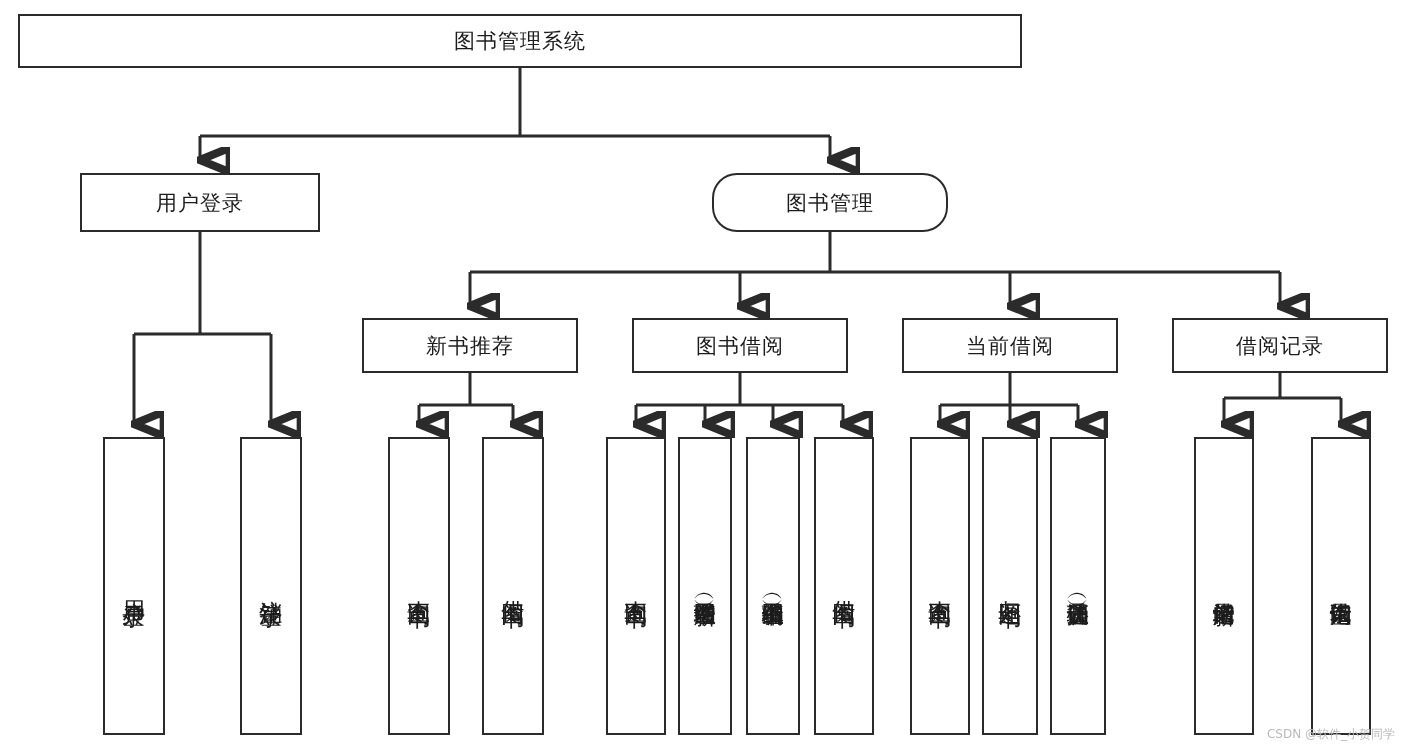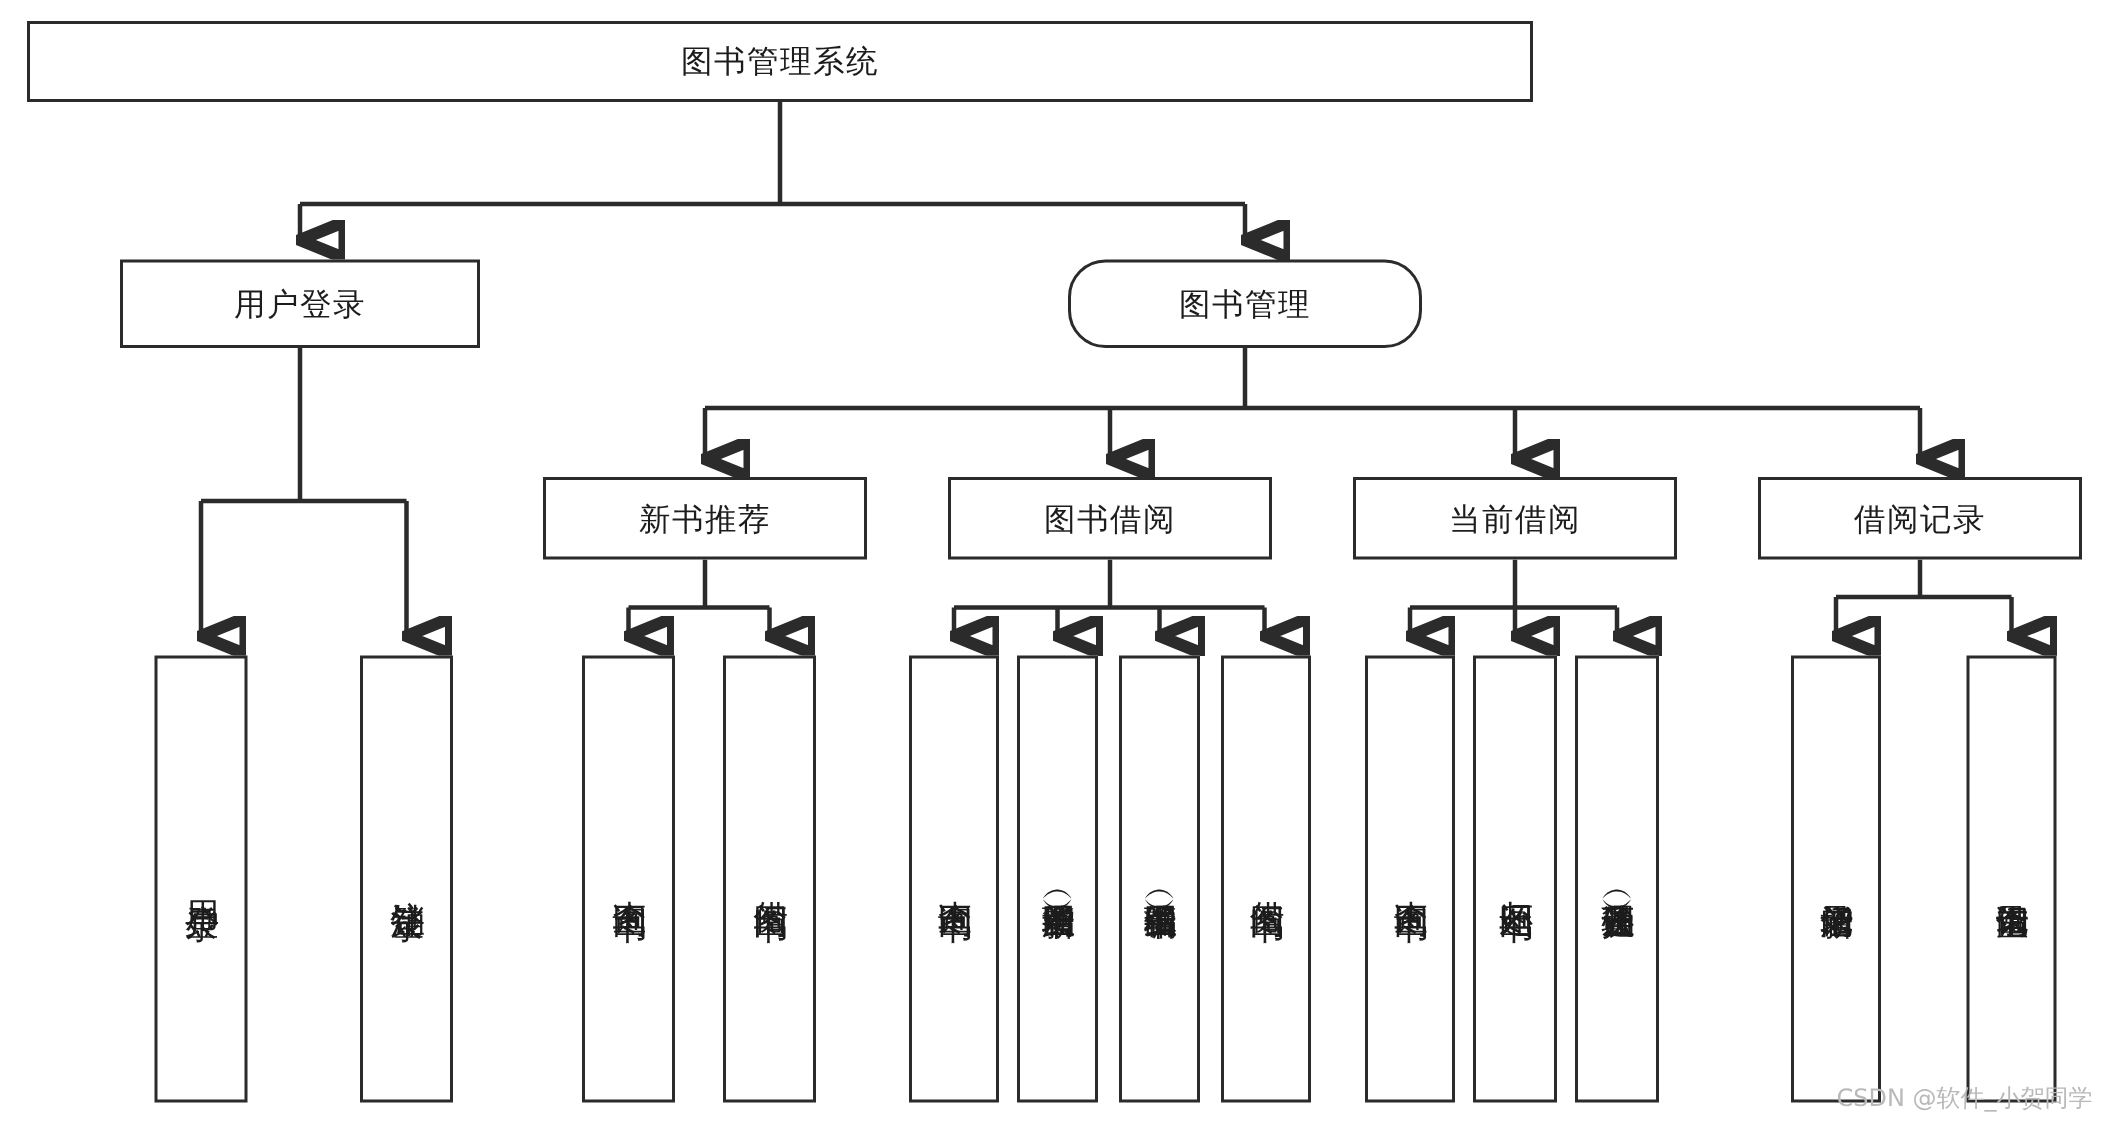--- a/index.html
+++ b/index.html
@@ -35,21 +35,21 @@
     font-size:23px;
     line-height:1.16;
     letter-spacing:2px;
     white-space:nowrap;
     color:#1c1c1c;
   }
   .vlabel.tight{font-size:22px;line-height:1.06;letter-spacing:0px;}
   #watermark{
     position:absolute;
     right:10px;bottom:4px;
-    font-size:16px;
+    font-size:12px;
     color:#b9b9b9;
     white-space:nowrap;
     pointer-events:none;
   }
   svg#wires{position:absolute;left:0;top:0;width:1405px;height:747px;overflow:visible;}
   svg#wires line, svg#wires path{stroke:#2b2b2b;stroke-width:3;fill:none;}
 </style>
 </head>
 <body>
 

